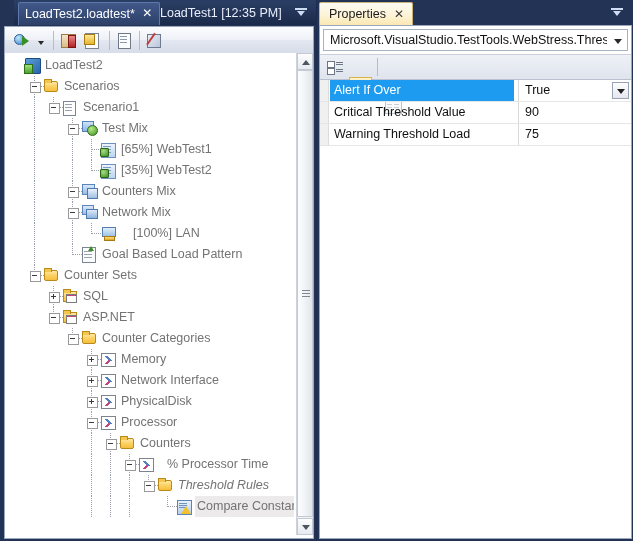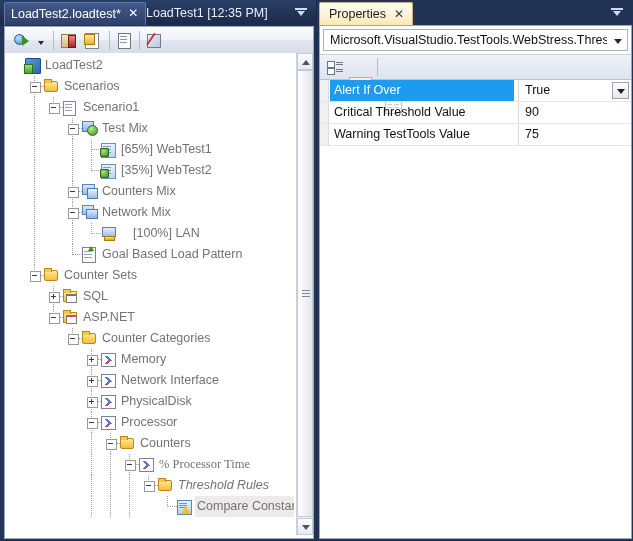--- a/index.html
+++ b/index.html
@@ -8,21 +8,21 @@
     font-family:"Liberation Sans",sans-serif;
     font-size:12px;
     background:#1d2d4f;
     -webkit-font-smoothing:none;
   }
   .app{position:relative;width:633px;height:541px;}
 
   
   .left-pane{position:absolute;left:0;top:0;width:316px;height:541px;background:#223356;}
 
-  .tabstrip{position:relative;height:25px;background:linear-gradient(to bottom,#2b3f66 0%,#223356 55%,#1b2a4a 100%);}
+  .tabstrip{position:relative;height:25px;background:linear-gradient(to bottom,#2b3f66 0%,#223356 55%,#1b2a4a 100%);margin-left:14px;}
   .tab{
     position:absolute;top:2px;height:23px;line-height:22px;
     color:#ffffff;font-size:12.5px;white-space:nowrap;
     padding:0 6px;box-sizing:border-box;
   }
   .tab.active{
     left:4px;
     background:linear-gradient(to bottom,#3c5party 0,#2f4670 100%);
     background:linear-gradient(to bottom,#41588a 0%,#2c4068 100%);
     border:1px solid #5e79ad;border-bottom:none;
@@ -521,21 +521,21 @@
             <span class="lbl" style="left: 133px;">Counters</span>
           </div>
           <div class="row">
             <div class="vline" style="left: 86px;"></div>
             <div class="vline" style="left: 105px;"></div>
             <div class="vline" style="left: 124px;"></div>
             <div class="vline" style="left: 124px;"></div>
             <div class="hline" style="left: 125px; width: 9px;"></div>
             <div class="exp" style="left: 120px;"></div>
             <div class="ico ic-chart" style="left: 134px;"></div>
-            <span class="lbl" style="left: 152px; font-family: Liberation Serif, serif;">% Processor Time</span>
+            <span class="lbl" style="left: 160px;">% Processor Time</span>
           </div>
           <div class="row">
             <div class="vline" style="left: 86px;"></div>
             <div class="vline" style="left: 105px;"></div>
             <div class="vline" style="left: 124px;"></div>
             <div class="vhalf" style="left: 143px;"></div>
             <div class="hline" style="left: 144px; width: 9px;"></div>
             <div class="exp" style="left: 139px;"></div>
             <div class="ico ic-folder" style="left: 153px;"></div>
             <span class="lbl" style="left: 171px; font-style: italic;">Threshold Rules</span>
@@ -596,19 +596,19 @@
             <div class="value">True</div>
             <div class="vdrop"></div>
           </div>
           <div class="p-row">
             <div class="gutter"></div>
             <div class="name">Critical Threshold Value</div>
             <div class="value">90</div>
           </div>
           <div class="p-row">
             <div class="gutter"></div>
-            <div class="name">Warning TestTools Value</div>
+            <div class="name">Warning Threshold Load</div>
             <div class="value">75</div>
           </div>
         </div>
     </div>
   </div>
 </div>
 
 </body></html>

